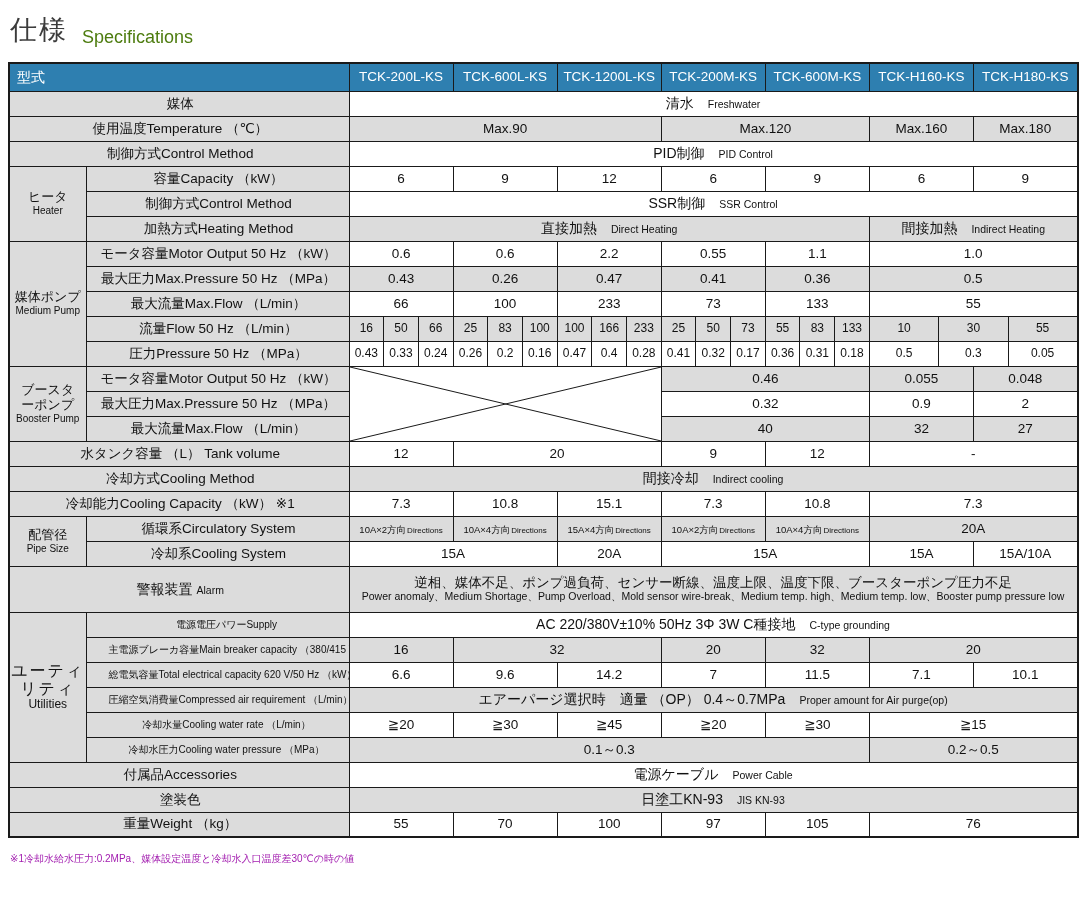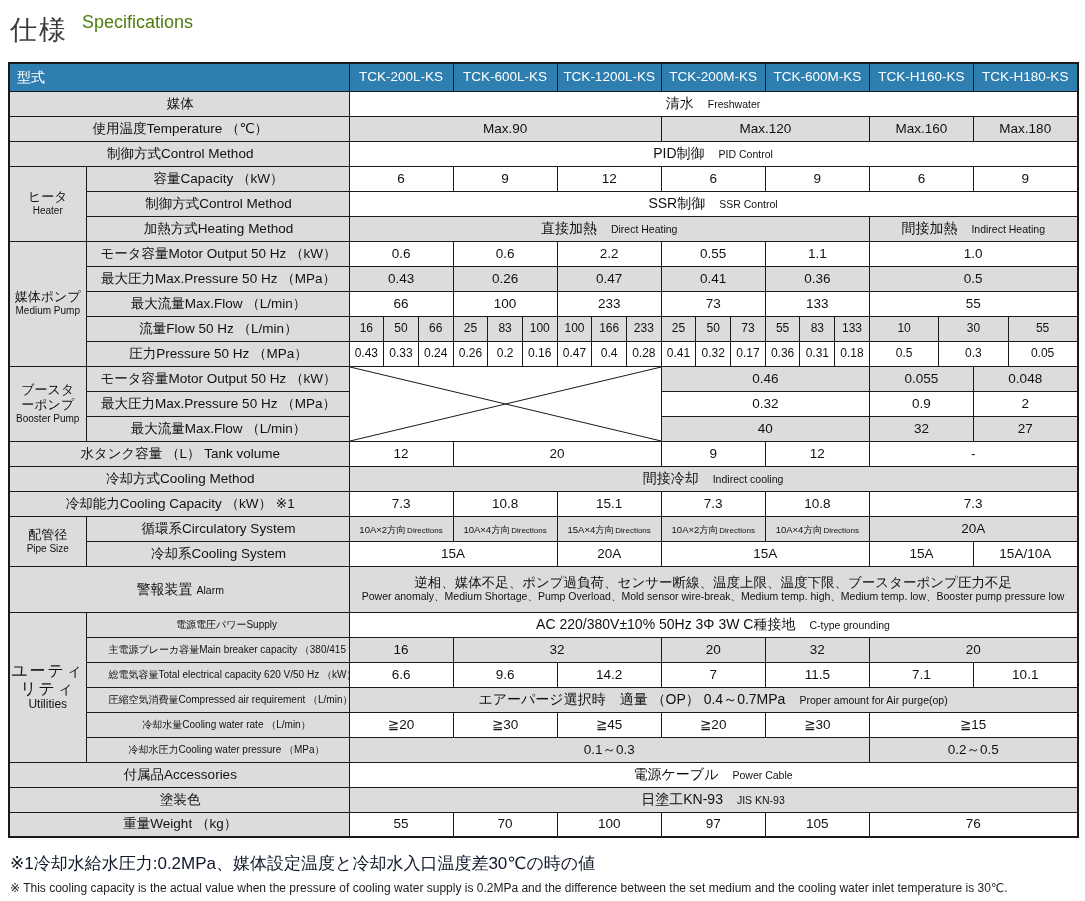--- a/index.html
+++ b/index.html
@@ -3,21 +3,21 @@
 <meta charset="utf-8">
 <style>
   :root{
     --header_bg:#2e7fb0; --header_text:#ffffff; --label_bg:#dcdcdc;
     --shade_bg:#dcdcdc; --border:#1a1a1a; --title_text:#3c3c3c;
   }
   *{box-sizing:border-box;}
   body{width:1085px;height:901px;margin:0;background:#fff;
        font-family:"Liberation Sans","DejaVu Sans",sans-serif;color:#111;}
   .page{padding:6px 8px 0 8px;}
-  .titlebar{display:flex;align-items:flex-start;gap:14px;padding:6px 0 14px 2px;}
+  .titlebar{display:flex;align-items:flex-end;gap:14px;padding:6px 0 14px 2px;}
   .title-ja{font-size:27px;color:var(--title_text);letter-spacing:2px;}
   .title-en{font-size:18px;color:#4d7c0f;}
   table{border-collapse:collapse;table-layout:fixed;width:1069px;border:2px solid var(--border);}
   td,th{border:1px solid var(--border);overflow:hidden;vertical-align:middle;line-height:1.15;}
   thead tr{height:28px;}
   tbody tr{height:25px;}
   tbody tr.tall{height:46px;}
   th{background:var(--header_bg);color:var(--header_text);font-weight:normal;font-size:13.5px;text-align:center;padding:2px 1px;}
   th.hdr-label{text-align:left;padding-left:7px;font-size:14px;}
   td.lbl{background:var(--label_bg);text-align:center;font-size:13.5px;padding:1px 4px 1px 6px;white-space:nowrap;}
@@ -33,21 +33,21 @@
   td.lbl .en{font-size:10.5px;margin-left:4px;}
   .stack .ja{display:block;font-size:13.5px;}
   .stack .en{display:block;margin-left:0;font-size:10.5px;line-height:1.2;}
   tr.sv td.val{font-size:12px;padding:1px 0;}
   tr.dir td.val .ja{font-size:9.5px;}
   tr.dir td.val .en{font-size:8px;margin-left:1px;}
   td.xcell{background:#fff !important;position:relative;padding:0;}
   td.xcell svg{position:absolute;top:0;left:0;width:100%;height:100%;display:block;}
   td.xcell line{stroke:var(--border);stroke-width:1;vector-effect:non-scaling-stroke;}
   .footnotes{padding:14px 0 0 2px;}
-  .fn-ja{font-size:17px;color:#0f172a;}
+  .fn-ja{font-size:10px;color:#a21caf;}
   .fn-en{font-size:12px;color:#1c1c1c;margin-top:6px;}
 </style>
 </head>
 <body>
 
 <div class="page">
   <div class="titlebar">
     <span class="title-ja">仕様</span>
     <span class="title-en">Specifications</span>
   </div>
@@ -340,15 +340,14 @@
           <td class="val" colspan="3">100</td>
           <td class="val" colspan="3">97</td>
           <td class="val" colspan="3">105</td>
           <td class="val" colspan="6">76</td>
         </tr>
       </tbody>
   </table>
 
   <div class="footnotes">
     <div class="fn-ja">※1冷却水給水圧力:0.2MPa、媒体設定温度と冷却水入口温度差30℃の時の値</div>
-    <div class="fn-en">※ This cooling capacity is the actual value when the pressure of cooling water supply is 0.2MPa and the difference between the set medium and the cooling water inlet temperature is 30℃.</div>
   </div>
 </div>
 
 </body></html>

